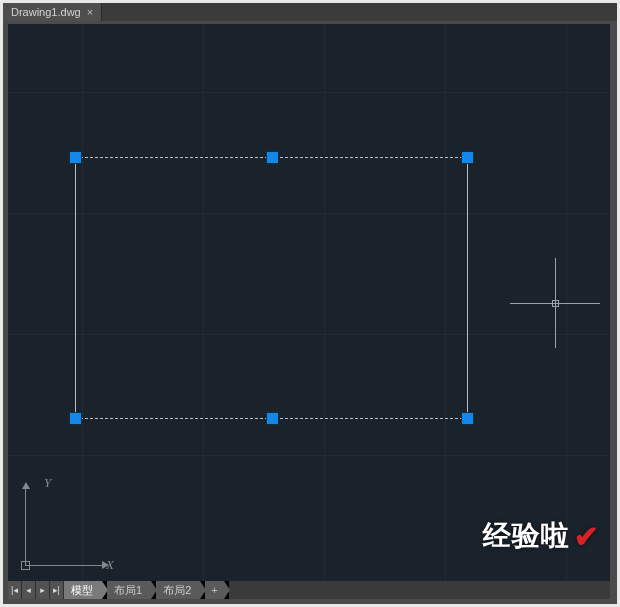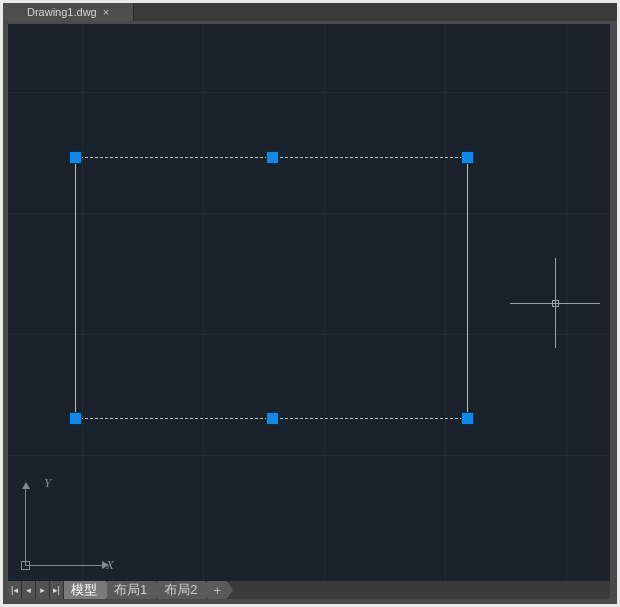--- a/index.html
+++ b/index.html
@@ -1,20 +1,20 @@
 <!DOCTYPE html>
 <html><head>
 <meta charset="utf-8">
 <style>
   * { box-sizing: border-box; margin: 0; padding: 0; }
   html, body { width: 620px; height: 607px; overflow: hidden; font-family: "Microsoft YaHei", Arial, sans-serif; }
   .frame { width: 620px; height: 607px; background: #e9e9e9; position: relative; }
   .inner { position: absolute; left: 3px; top: 3px; right: 3px; bottom: 3px; background: #4a4a4a; }
   .tabbar { height: 18px; background: #3b3b3b; display: flex; align-items: stretch; }
-  .file-tab { display: flex; align-items: center; gap: 6px; padding: 0 24px; background: #4e4e4e; color: #d4d4d4; font-size: 11px; position: relative; height: 18px; border-right: 1px solid #2a2a2a; }
+  .file-tab { display: flex; align-items: center; gap: 6px; padding: 0 8px; background: #4e4e4e; color: #d4d4d4; font-size: 11px; position: relative; height: 18px; border-right: 1px solid #2a2a2a; }
   .file-tab .close { cursor:pointer; color:#bbb; line-height:1; }
   .canvas { position: absolute; left: 5px; top: 21px; right: 7px; bottom: 23px; background: #1a232b; overflow: hidden; }
   .grid-v, .grid-h { position: absolute; background: #202b33; }
   .grid-v { width:1px; top:0; bottom:0; }
   .grid-h { height:1px; left:0; right:0; }
   
   .sel-rect { position:absolute; left:67px; top:133px; width:393px; height:262px; }
   .edge { position:absolute; }
   .edge.solid { background:#b8c0c2; }
   .edge.left { left:0; top:0; width:1px; height:100%; }
@@ -40,21 +40,21 @@
   .ucs .axy { left:7px; bottom:7px; width:1px; height:78px; }
   .ucs .sq { position:absolute; left:3px; bottom:3px; width:9px; height:9px; border:1px solid #828a8c; }
   .ucs .lbl { position:absolute; color:#828a8c; font-size:13px; font-family: "Times New Roman", serif; font-style:italic; }
   .ucs .lx { left:88px; bottom:0px; }
   .ucs .ly { left:26px; bottom:82px; }
   .ucs .arrx { position:absolute; left:84px; bottom:4px; width:0; height:0; border-left:7px solid #828a8c; border-top:4px solid transparent; border-bottom:4px solid transparent; }
   .ucs .arry { position:absolute; left:3.5px; bottom:84px; width:0; height:0; border-bottom:7px solid #828a8c; border-left:4px solid transparent; border-right:4px solid transparent; }
   
   .layoutbar { position:absolute; left:5px; right:7px; bottom:5px; height:18px; background:#3a3a3a; display:flex; align-items:stretch; }
   .nav-btn { width:14px; display:flex; align-items:center; justify-content:center; color:#ddd; font-size:9px; background:#525252; border-right:1px solid #2f2f2f; cursor:pointer; }
-  .ltab { display:flex; align-items:center; padding:0 9px 0 7px; font-size:13px; color:#cfcfcf; background:#5a5a5a; border-right:1px solid #000000; cursor:pointer; position:relative; }
+  .ltab { display:flex; align-items:center; padding:0 9px 0 7px; font-size:11px; color:#cfcfcf; background:#5a5a5a; border-right:5px solid #000000; cursor:pointer; position:relative; }
   .ltab::after { content:""; position:absolute; right:-6px; top:0; width:0; height:0; border-left:6px solid #5a5a5a; border-top:9px solid transparent; border-bottom:9px solid transparent; }
   .ltab.active { background:#7a7a7a; color:#fff; }
   .ltab.active::after { border-left-color:#7a7a7a; }
   .ltab.plus { padding:0 6px; color:#bbb; }
   
   .watermark { position:absolute; right:10px; bottom:26px; text-align:right; pointer-events:none; }
   .wm-top { font-size:28px; font-weight:900; color:#fff; letter-spacing:1px; font-family:"Microsoft YaHei","Heiti SC",sans-serif; display:flex; align-items:center; justify-content:flex-end; text-shadow:0 0 4px rgba(0,0,0,.6); }
   .wm-check { color:#d6222a; font-size:30px; margin-left:4px; }
   .wm-sub { font-size:15px; font-weight:700; font-style:italic; color:#fff; letter-spacing:0.5px; text-shadow:0 0 3px rgba(0,0,0,.6); }
   .wm-sub .c { color:#d6222a; }
@@ -107,20 +107,24 @@
         <div class="ax axx"></div>
         <div class="ax axy"></div>
         <div class="arrx"></div>
         <div class="arry"></div>
         <div class="sq"></div>
         <span class="lbl lx">X</span>
         <span class="lbl ly">Y</span>
       </div>
 
       <div class="watermark">
+        <div class="wm-top">
+          <span>经验啦</span>
+          <span class="wm-check">✔</span>
+        </div>
       </div>
     </div>
 
     <div class="layoutbar">
       <div class="nav-btn">
           <span>|◂</span>
         </div>
       <div class="nav-btn">
           <span>◂</span>
         </div>

